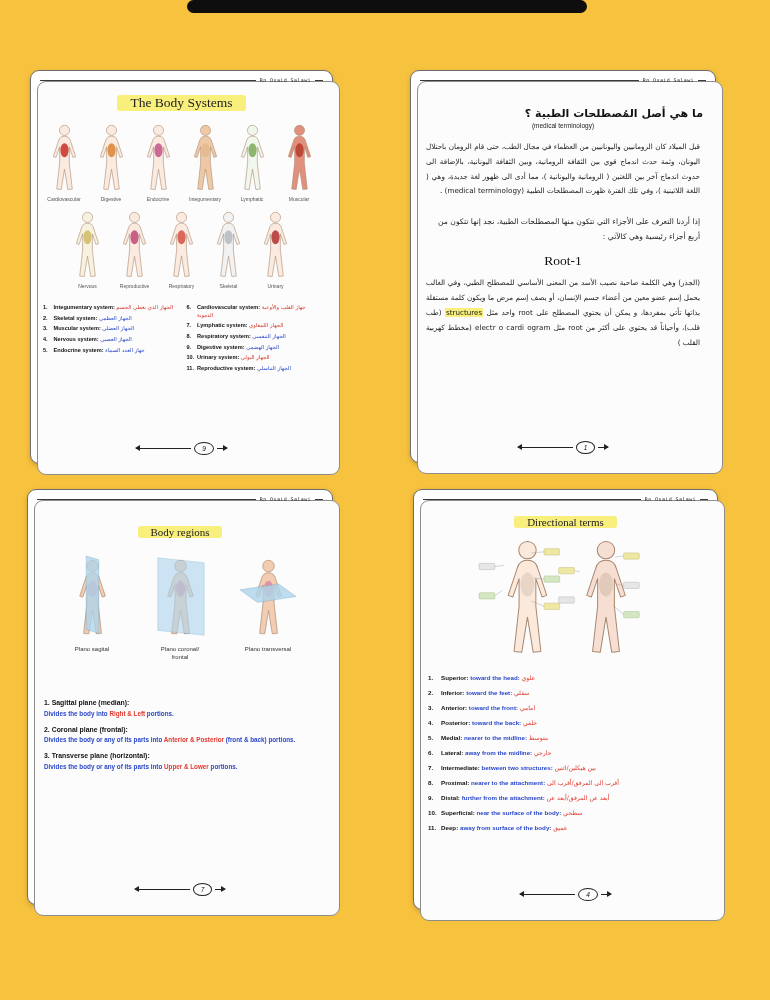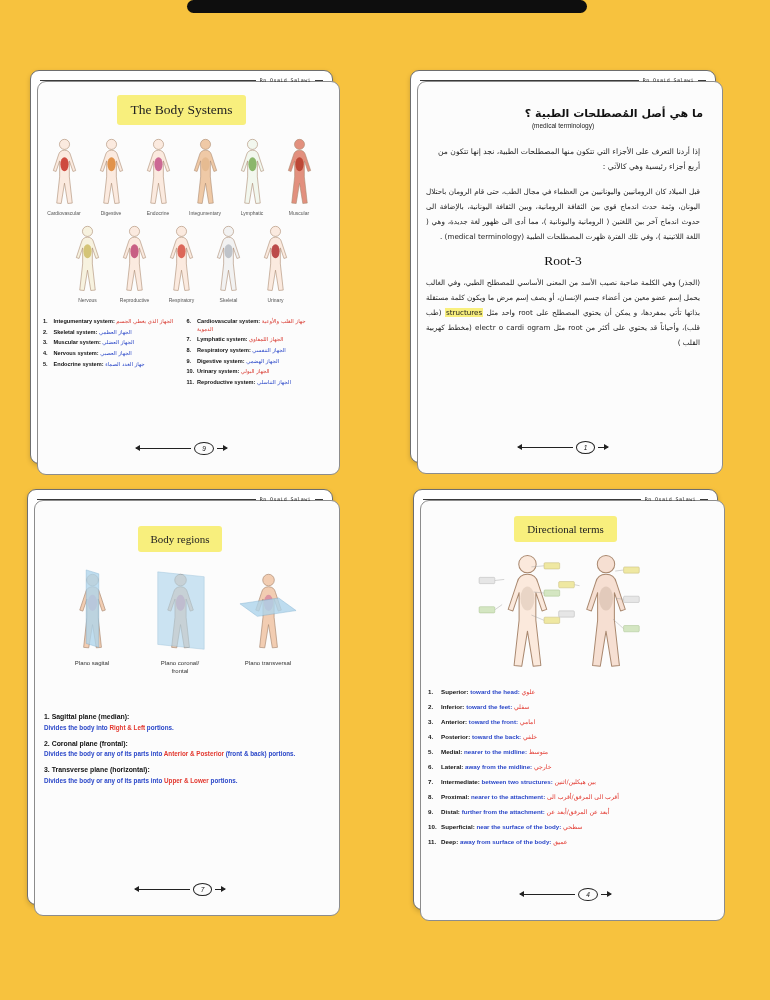--- a/index.html
+++ b/index.html
@@ -15,21 +15,21 @@
   #page1{left:30px;top:70px;width:301px;height:392px;}
   #page2{left:410px;top:70px;width:304px;height:391px;}
   #page3{left:27px;top:489px;width:304px;height:414px;}
   #page4{left:413px;top:489px;width:303px;height:419px;}
 
   .pghead{display:flex;align-items:center;gap:4px;margin:6px 9px 0;}
   .pghead .ln{flex:1;height:1px;background:#3A3A3A;}
   .pghead .ln2{width:8px;height:1px;background:#3A3A3A;}
   .pghead .nm{font-family:"DejaVu Sans Mono",monospace;font-size:5px;color:#222;letter-spacing:.4px;white-space:nowrap;}
 
-  .pill{display:table;margin:0 auto;background:#F8EF7D;border-radius:3px;padding:7px 13px;
+  .pill{display:table;margin:0 auto;background:#F8EF7D;border-radius:3px;padding:0 13px;
         font-family:"Liberation Serif",serif;color:#222;}
   #page1 .pill{margin-top:12px;font-size:13.5px;}
   #page3 .pill{margin-top:24px;font-size:11px;}
   #page4 .pill{margin-top:14px;font-size:11px;}
 
   
   .figrow{display:flex;justify-content:center;gap:9px;margin-top:13px;}
   .figrow.second{margin-top:9px;}
   .fig{display:flex;flex-direction:column;align-items:center;width:38px;}
   .fig svg{width:33px;height:70px;}
@@ -253,23 +253,23 @@
   </section>
 
   <section class="page" id="page2">
     <div class="pghead">
       <span class="ln"></span>
       <span class="nm">Rn Osaid Salawi</span>
       <span class="ln2"></span>
     </div>
     <div class="p2title">ما هي أصل المُصطلحات الطبية ؟</div>
     <div class="p2sub">(medical terminology)</div>
+    <p class="para p2para1">قبل الميلاد كان الرومانيين واليونانيين من العظماء في مجال الطب، حتى قام الرومان باحتلال اليونان، وثمة حدث اندماج قوي بين الثقافة الرومانية، وبين الثقافة اليونانية، بالإضافة الى حدوث اندماج آخر بين اللغتين ( الرومانية واليونانية )، مما أدى الى ظهور لغة جديدة، وهي ( اللغة اللاتينية )، وفي تلك الفترة ظهرت المصطلحات الطبية (medical terminology) .</p>
     <p class="para p2para2">إذا أردنا التعرف على الأجزاء التي تتكون منها المصطلحات الطبية، نجد إنها تتكون من أربع أجزاء رئيسية وهي كالآتي :</p>
-    <p class="para p2para1">قبل الميلاد كان الرومانيين واليونانيين من العظماء في مجال الطب، حتى قام الرومان باحتلال اليونان، وثمة حدث اندماج قوي بين الثقافة الرومانية، وبين الثقافة اليونانية، بالإضافة الى حدوث اندماج آخر بين اللغتين ( الرومانية واليونانية )، مما أدى الى ظهور لغة جديدة، وهي ( اللغة اللاتينية )، وفي تلك الفترة ظهرت المصطلحات الطبية (medical terminology) .</p>
-    <div class="rootH">Root-3</div>
+    <div class="rootH">Root-1</div>
     <p class="para p2para3">
   <span>(الجذر) وهي الكلمة صاحبة نصيب الأسد من المعنى الأساسي للمصطلح الطبي، وفي الغالب يحمل إسم عضو معين من أعضاء جسم الإنسان، أو يصف إسم مرض ما ويكون كلمة مستقلة بذاتها تأتي بمفردها، و يمكن أن يحتوي المصطلح على root واحد مثل </span>
 
   <span class="hl">structures</span>
 
   <span> (طب قلب)، وأحياناً قد يحتوي على أكثر من root مثل electr o cardi ogram (مخطط كهربية القلب )</span>
 </p>
     <div class="pager">
       <span class="arrL"></span>
       <span class="oval">1</span>

